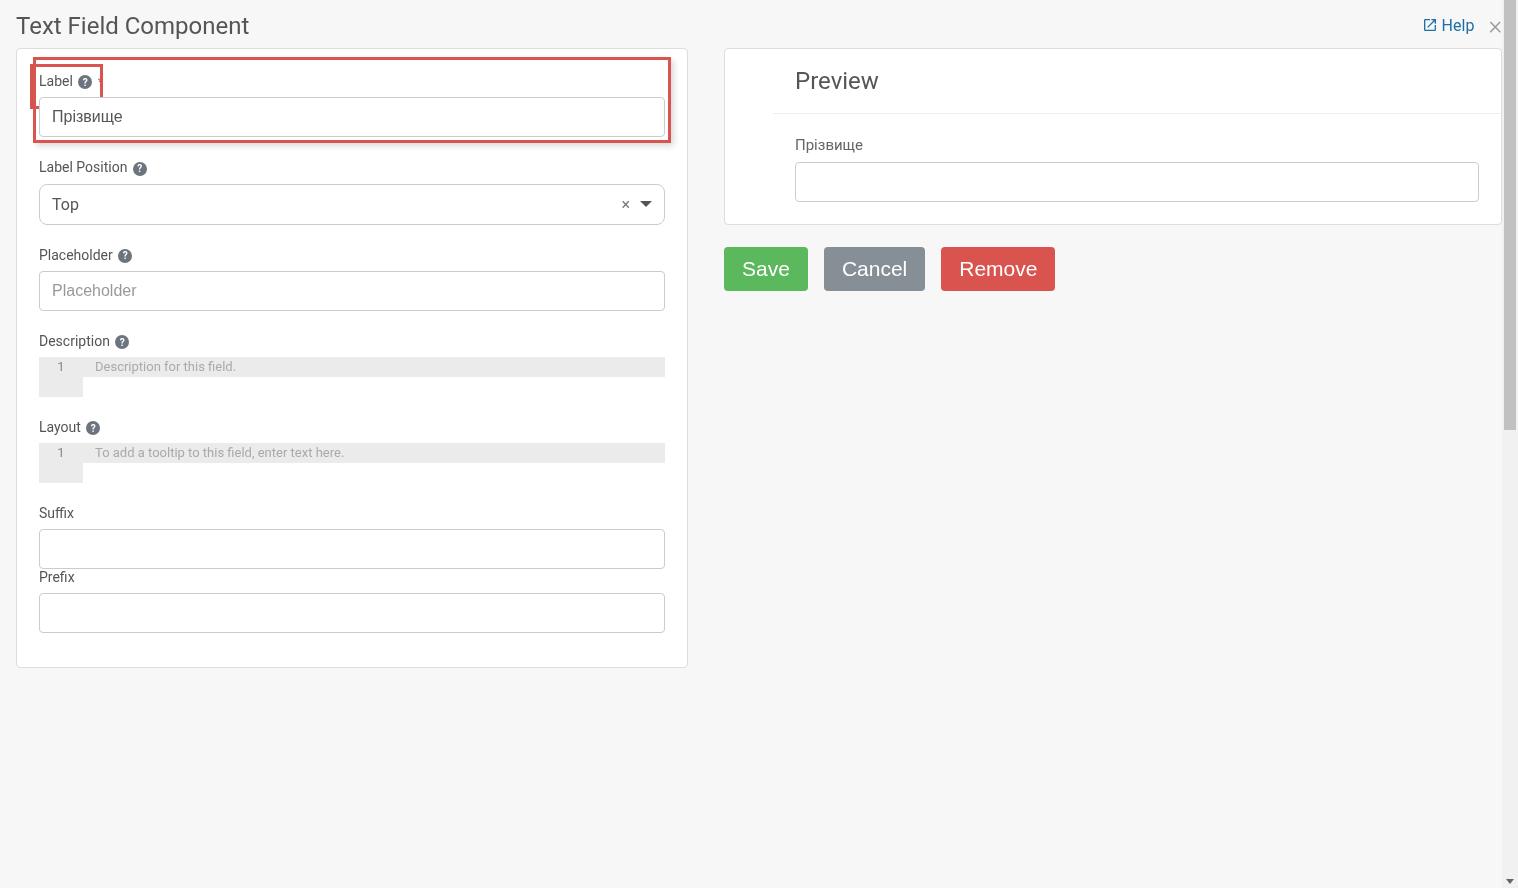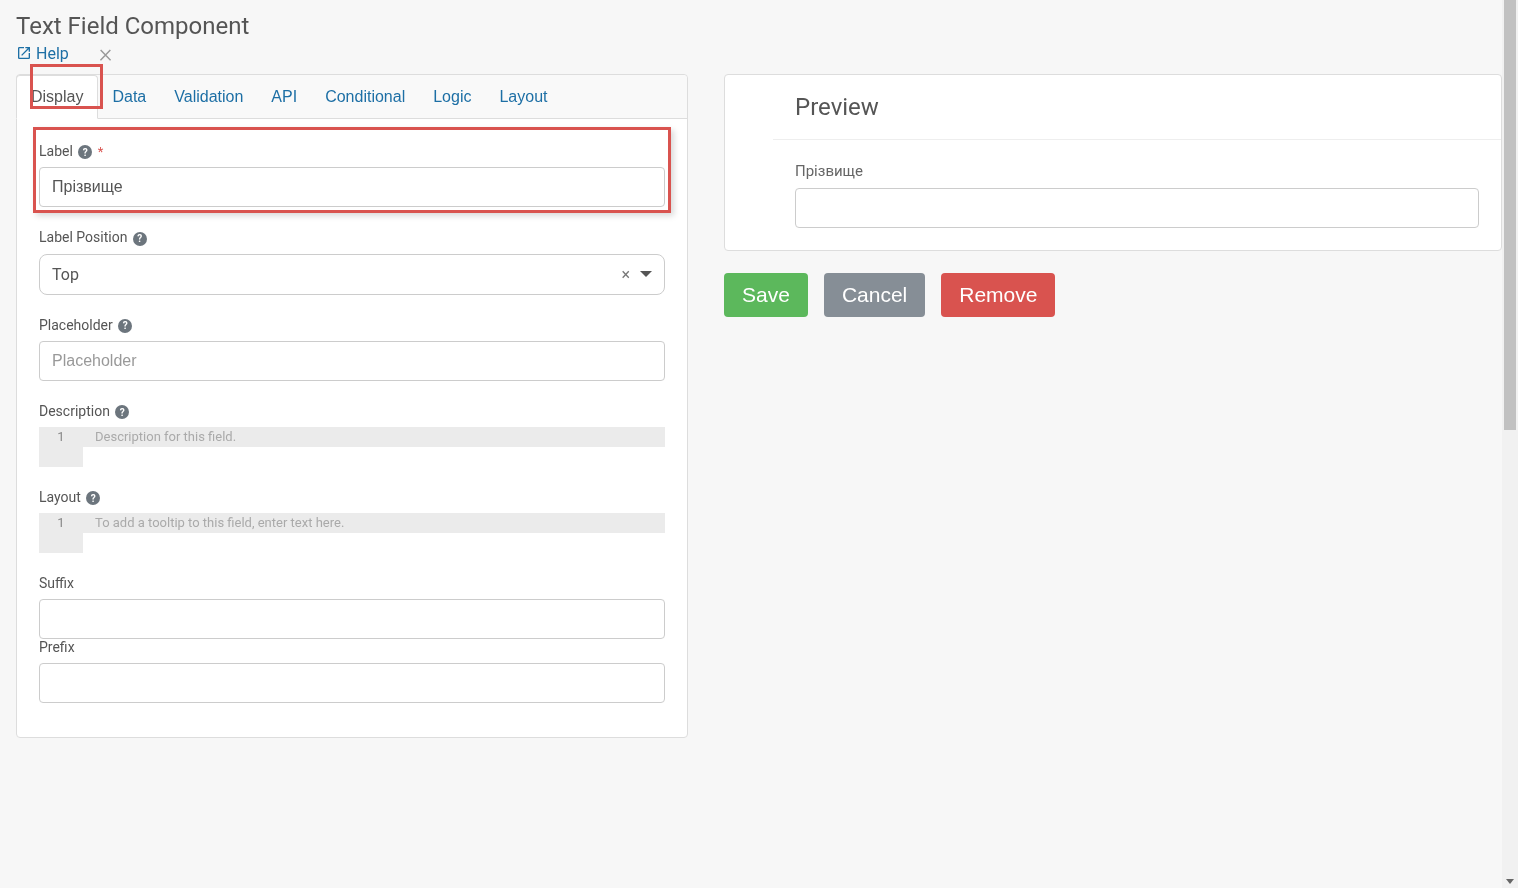--- a/index.html
+++ b/index.html
@@ -13,31 +13,30 @@
       background: #f7f7f7;
       width: 100%;
       min-height: 100vh;
       position: relative;
     }
     .modal-header {
       padding: 12px 16px 8px 16px;
       display: flex;
       justify-content: space-between;
       align-items: flex-start;
-      flex-direction: column;
     }
     .modal-title {
       font-size: 24px;
       font-weight: 400;
       color: #555;
     }
     .header-right {
       display: flex;
       align-items: center;
-      gap: 30px;
+      gap: 14px;
     }
     .help-link {
       color: #1d6fa5;
       text-decoration: none;
       font-size: 16px;
       display: inline-flex;
       align-items: center;
       gap: 4px;
     }
     .help-link svg { width: 16px; height: 16px; fill: #1d6fa5; }
@@ -282,29 +281,20 @@
       </a>
       <span class="close-icon">×</span>
     </div>
   </div>
 
   <div class="content-row">
 
     <div class="left-col">
       <div class="panel">
 
-        <div class="tabs">
-          <button class="tab active">Display</button>
-          <button class="tab">Data</button>
-          <button class="tab">Validation</button>
-          <button class="tab">API</button>
-          <button class="tab">Conditional</button>
-          <button class="tab">Logic</button>
-          <button class="tab">Layout</button>
-        </div>
         <div class="display-tab-highlight"></div>
 
         <div class="form-body">
 
           <div class="form-group highlighted">
             <label class="form-label">
               <span>Label</span>
               <span class="help-icon">?</span>
               <span class="required-star">*</span>
             </label>

